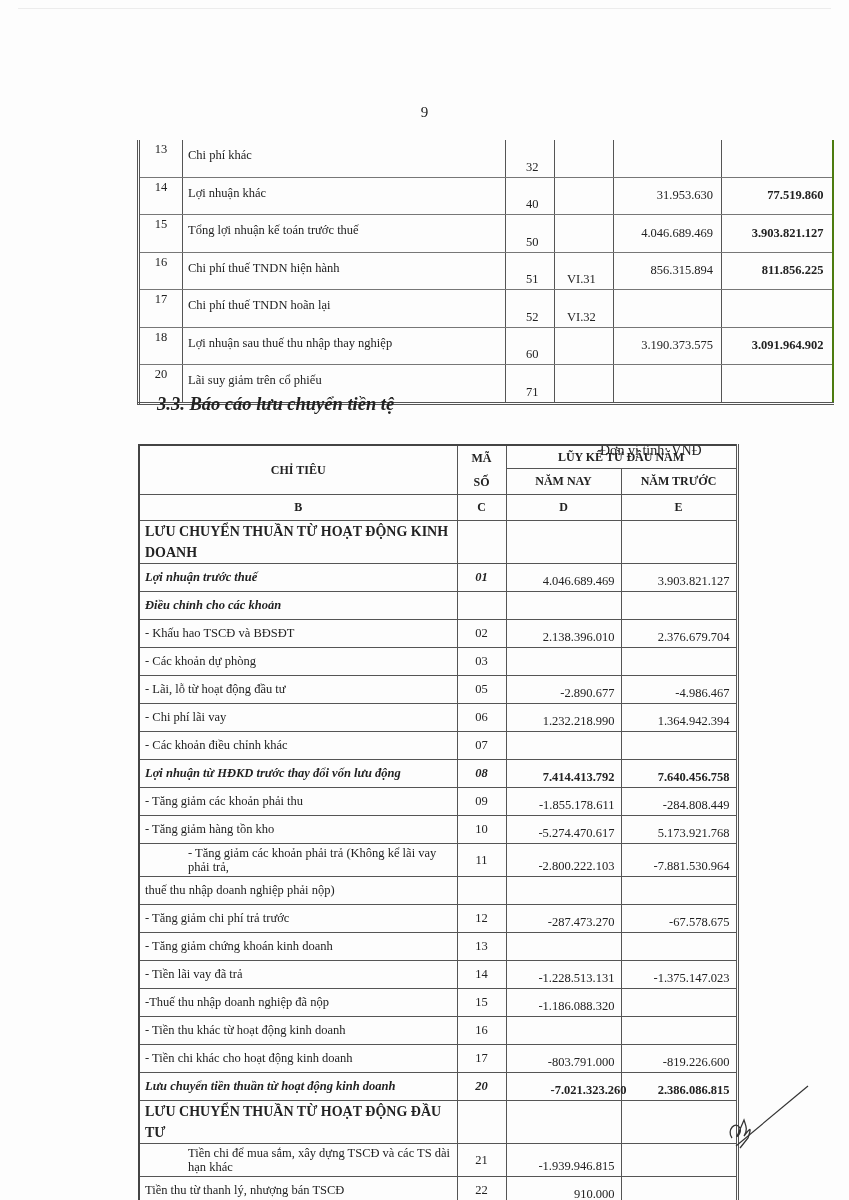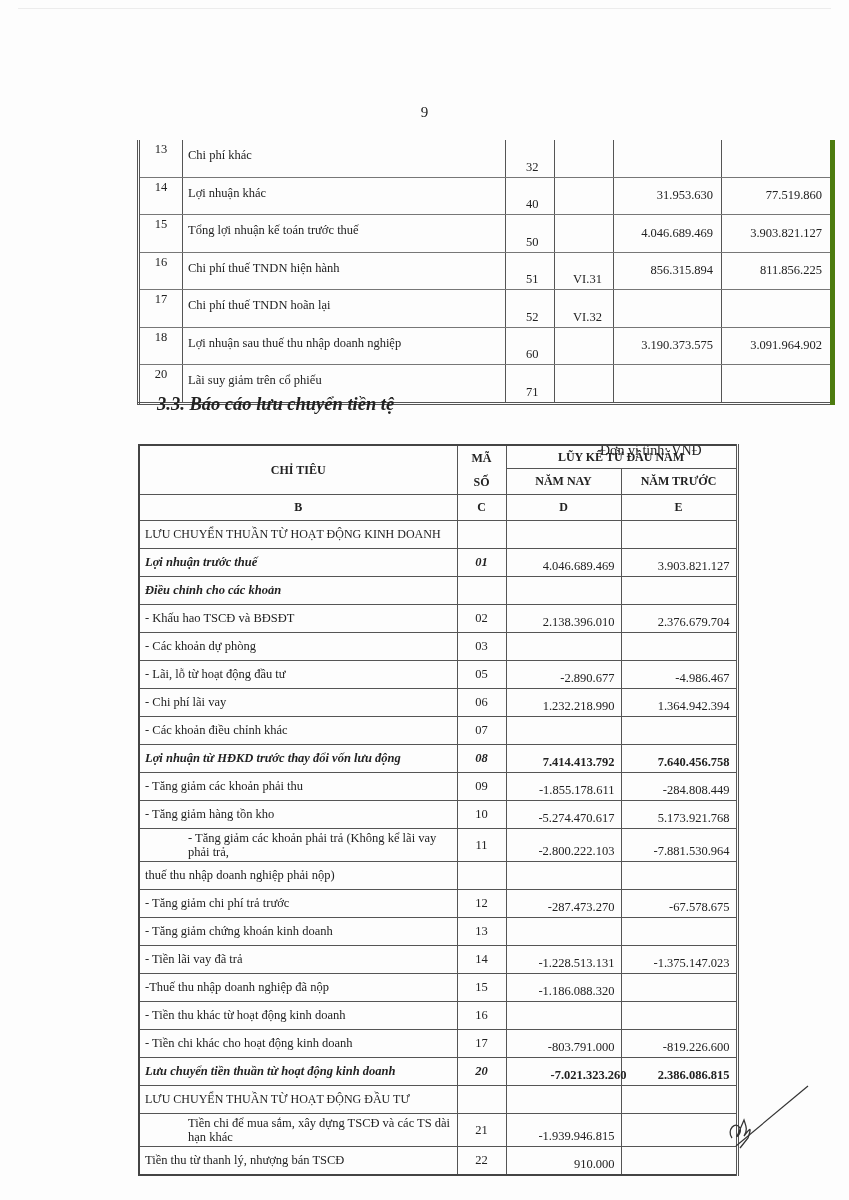--- a/index.html
+++ b/index.html
@@ -11,37 +11,37 @@
   
   table { border-collapse:collapse; table-layout:fixed; }
   #income-table { position:absolute; left:137px; top:140px; width:694px;
                   border-left:3px double #555; border-bottom:3px double #555; }
   #income-table td { border-right:1px solid #555; border-bottom:1px solid #777; font-size:12.5px;
                      height:28.5px; padding:0 5px; vertical-align:bottom; }
   #income-table tr:first-child td { border-top:none; }
   #income-table td.stt { vertical-align:top; text-align:center; padding-top:2px; }
   #income-table td.name { vertical-align:top; padding-top:8px; }
   #income-table td.code { text-align:left; padding-left:20px; padding-bottom:2px; }
-  #income-table td.note { text-align:center; padding-left:12px; padding-bottom:2px; }
+  #income-table td.note { text-align:left; padding-left:12px; padding-bottom:2px; }
   #income-table td.num { text-align:right; vertical-align:middle; padding-right:8px; }
-  #income-table td.last { border-right:5px solid #4d7c0f; }
+  #income-table td.last { border-right:2px solid #4d7c0f;font-weight:bold; }
 
   .section-title { position:absolute; left:157px; top:394px; font-size:18.5px; font-style:italic; font-weight:bold; }
   .unit-label { position:absolute; left:600px; top:424px; font-size:14px;margin-top:19px; }
 
   
   #cashflow-table { position:absolute; left:138px; top:444px; width:598px;
                     border:2px solid #444; border-right:3px double #555; }
   #cashflow-table td { border:1px solid #555; font-size:12.5px; padding:0 5px; height:25px; }
   #cashflow-table .hdr td { font-weight:bold; text-align:center; font-size:12px; }
   #cashflow-table td.code { text-align:center; }
   #cashflow-table td.num { text-align:right; padding-right:6px; vertical-align:bottom; padding-bottom:2px; }
   #cashflow-table tr.bold-italic td { font-weight:bold; font-style:italic; }
   #cashflow-table tr.italic td { }
-  #cashflow-table tr.section td.name { font-weight:normal; line-height:21px; font-size:12px; }
+  #cashflow-table tr.section td.name { font-weight:bold; line-height:21px; font-size:14px; }
   #cashflow-table tr.bold-num td.num { font-weight:bold; }
   #cashflow-table td.wrap { line-height:14px; padding-top:2px; padding-bottom:2px;padding-left:48px; }
 
   .signature { position:absolute; left:722px; top:1068px; width:100px; height:90px; }
 </style>
 </head>
 <body>
 
 <div class="top-rule"></div>
 <div class="page-number">9</div>
@@ -91,21 +91,21 @@
       <tr>
         <td class="stt">17</td>
         <td class="name">Chi phí thuế TNDN hoãn lại</td>
         <td class="code">52</td>
         <td class="note">VI.32</td>
         <td class="num"></td>
         <td class="num last"></td>
       </tr>
       <tr>
         <td class="stt">18</td>
-        <td class="name">Lợi nhuận sau thuế thu nhập doanh nghiệp</td>
+        <td class="name">Lợi nhuận sau thuế thu nhập thay nghiệp</td>
         <td class="code">60</td>
         <td class="note"></td>
         <td class="num">3.190.373.575</td>
         <td class="num last">3.091.964.902</td>
       </tr>
       <tr>
         <td class="stt">20</td>
         <td class="name">Lãi suy giảm trên cổ phiếu</td>
         <td class="code">71</td>
         <td class="note"></td>

